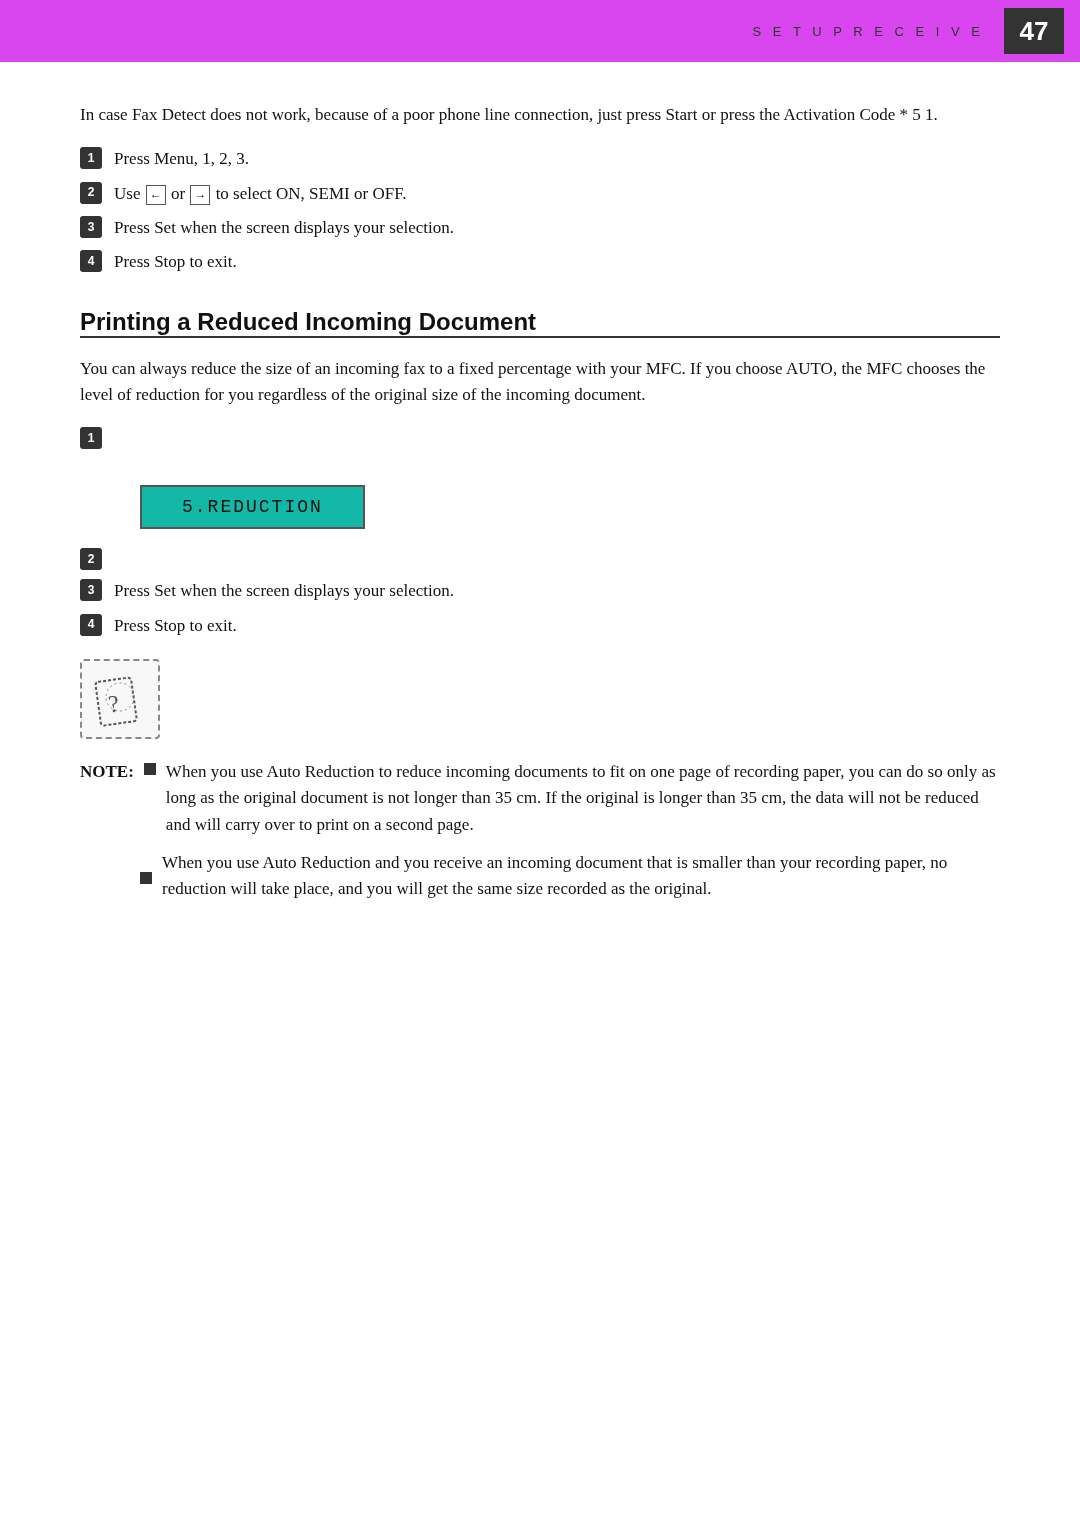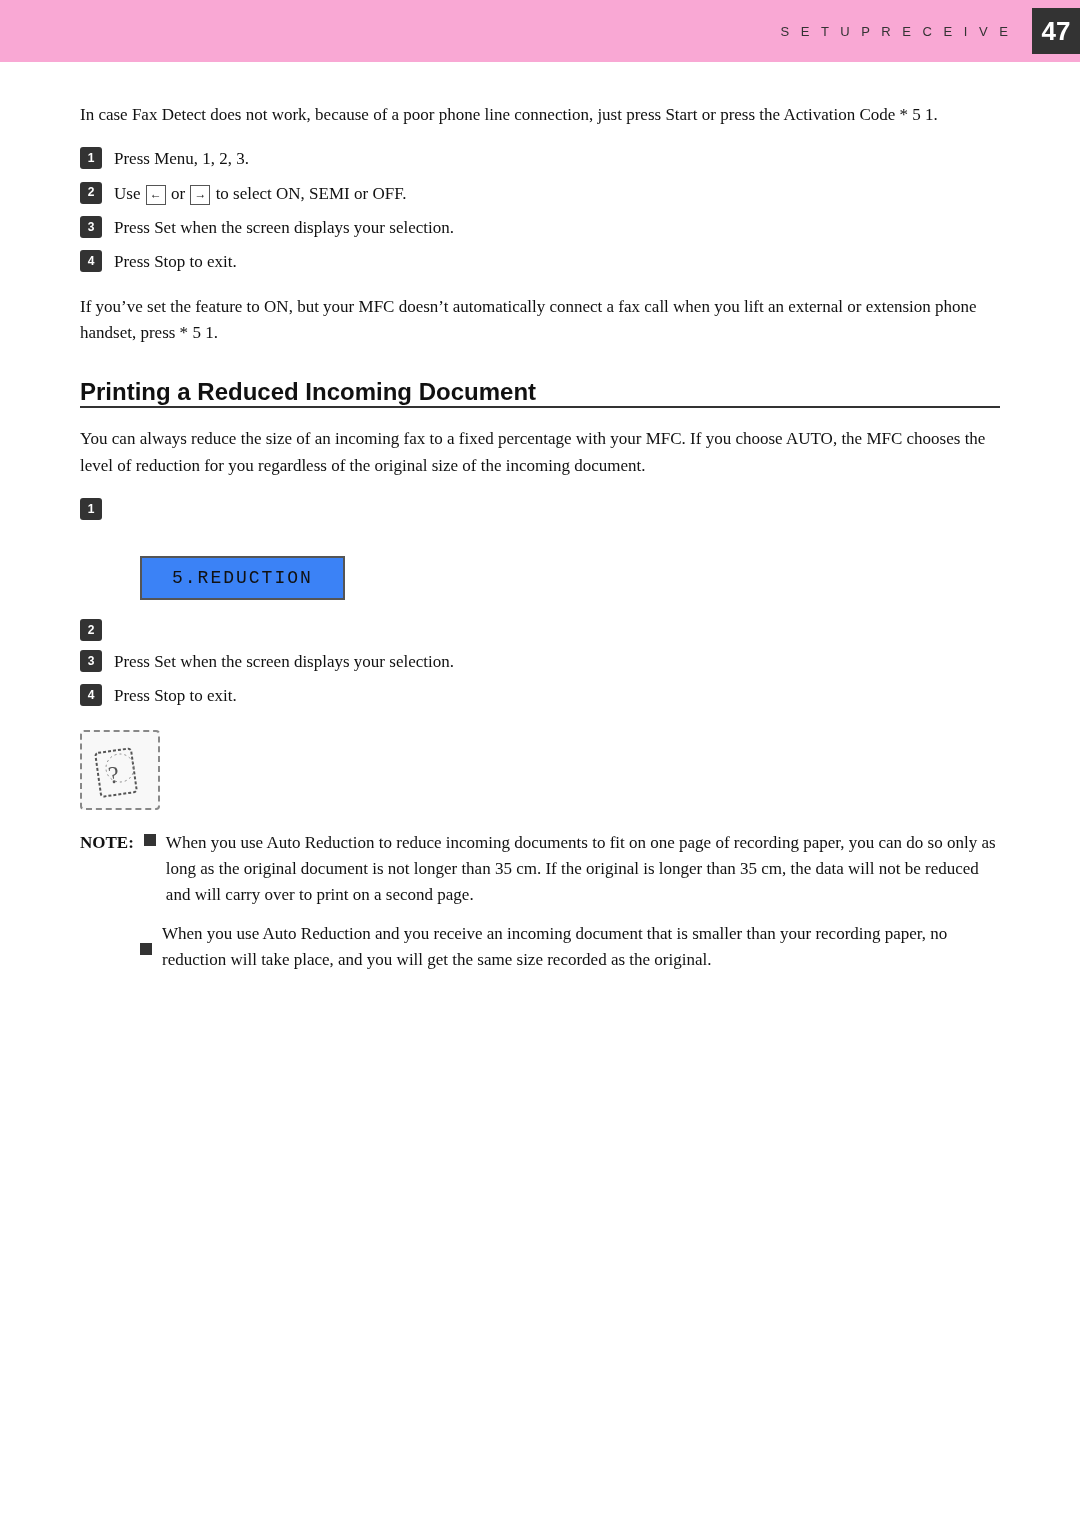--- a/index.html
+++ b/index.html
@@ -12,40 +12,40 @@
       font-size: 17px;
       color: #111;
       position: relative;
     }
 
     
     .header {
       display: flex;
       justify-content: flex-end;
       align-items: center;
-      background: #f9a8d4;
-      padding: 8px 0;
+      background: #d946ef;
+      padding: 8px 16px;
       margin-bottom: 40px;
     }
 
     .header-text {
       font-family: Arial, Helvetica, sans-serif;
       font-size: 13px;
       letter-spacing: 4px;
       color: #333;
       margin-right: 20px;
     }
 
     .page-number-box {
       background: #333;
       color: #fff;
       font-family: Arial, Helvetica, sans-serif;
       font-size: 26px;
       font-weight: bold;
-      width: 48px;
+      width: 60px;
       height: 46px;
       display: flex;
       align-items: center;
       justify-content: center;
     }
 
     
     .content {
       padding: 0 80px 60px 80px;
     }
@@ -119,23 +119,23 @@
       margin-top: 32px;
     }
 
     
     .lcd-display {
       font-family: 'Courier New', Courier, monospace;
       font-size: 18px;
       letter-spacing: 2px;
       border: 2px solid #555;
       display: inline-block;
-      padding: 10px 30px;
+      padding: 10px 40px;
       margin: 18px 0 18px 60px;
-      background: #3b82f6;
+      background: #14b8a6;
     }
 
     
     .tip-row {
       display: flex;
       align-items: flex-start;
       margin: 20px 0;
     }
 
     .tip-text {
@@ -227,23 +227,20 @@
       <span class="step-number">3</span>
       <span class="step-text">Press <b>Set</b> when the screen displays your selection.</span>
     </li>
     <li class="step-item">
       <span class="step-number">4</span>
       <span class="step-text">Press <b>Stop</b> to exit.</span>
     </li>
   </ul>
 
   
-  <p class="follow-para">
-    If you’ve set the feature to ON, but your MFC doesn’t automatically connect a fax call when you lift an external or extension phone handset, press * <b>5 1</b>.
-  </p>
 
   
   <div class="section-heading">Printing a Reduced Incoming Document</div>
 
   
   <p class="intro-para">
     You can always reduce the size of an incoming fax to a fixed percentage with your MFC. If you choose <b>AUTO</b>, the MFC chooses the level of reduction for you regardless of the original size of the incoming document.
   </p>
 
   

